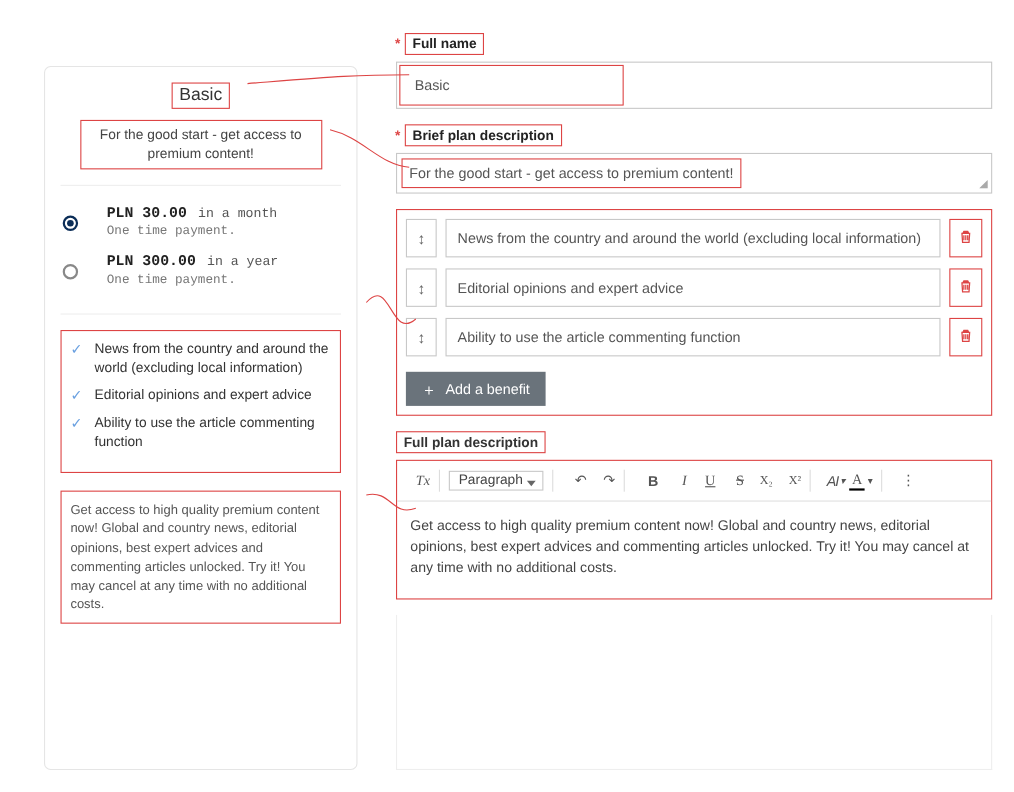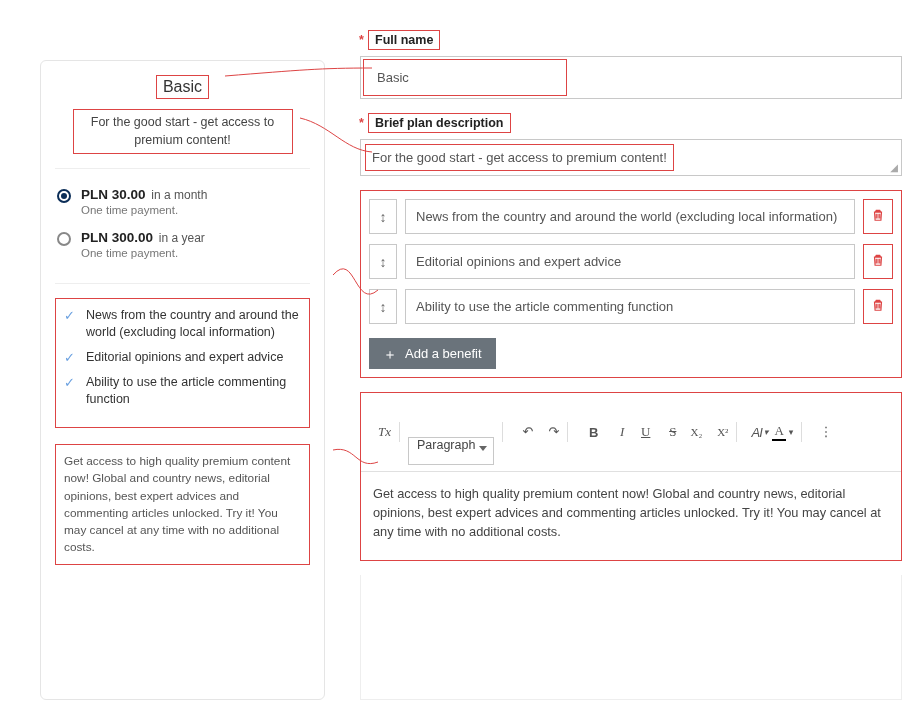--- a/index.html
+++ b/index.html
@@ -47,23 +47,24 @@
     max-width:220px;
     line-height:1.4;
   }
   .preview hr {
     border:none;
     border-top:1px solid #eee;
     margin:14px 0;
   }
   .price-option {
     display:flex;
-    align-items:flex-start;
-    gap:10px;
+    align-items:center;
+    gap:26px;
     padding:4px 2px 10px;
+    font-family:Liberation Mono, monospace;
   }
   .radio {
     width:14px; height:14px; border-radius:50%;
     border:2px solid #888;
     margin-top:2px;
     flex:0 0 14px;
     position:relative;
   }
   .radio.checked { border-color:#0b2d57; }
   .radio.checked::after {
@@ -216,23 +217,23 @@
     color:#555; font-size:13px; cursor:pointer;
     font-family:Georgia, serif;
   }
   .tb-btn.bold { font-weight:700; font-family:inherit; }
   .tb-btn.italic { font-style:italic; }
   .tb-btn.underline { text-decoration:underline; }
   .tb-btn.strike { text-decoration:line-through; }
   .tb-btn.sub { font-size:11px; }
   .tb-btn.sup { font-size:11px; }
   .tb-select {
-    border:1px solid #c8c8c8; height:28px;
+    border:1px solid #c8c8c8; height:18px;
     padding:0 18px 0 8px; font-size:12.5px; color:#444;
-    background:#fff; position:relative;margin-top:38px;
+    background:#fff; position:relative;
   }
   .tb-select .caret {
     position:absolute; right:6px; top:8px;
     border-left:4px solid transparent;
     border-right:4px solid transparent;
     border-top:5px solid #666;
   }
   .tb-ai { font-family:inherit; letter-spacing:-1px;font-style:italic; }
   .tb-color-a { border-bottom:2px solid #000; height:18px; padding:0 2px; }
   .editor-body {
@@ -352,20 +353,21 @@
           </div>
       </div>
 
       <button class="add-benefit">
         <span class="plus">＋</span>
         <span>Add a benefit</span>
       </button>
     </div>
 
     <div class="fulldesc-editor">
+      <span class="heading">Full plan description</span>
       <div class="richbox">
         <div class="toolbar">
           <span class="tb-btn" style="font-style:italic;">
               <span>Tx</span>
             </span>
           <span class="tb-sep"></span>
           <span class="tb-select">
             <span>Paragraph</span>
             <span class="caret"></span>
           </span>

